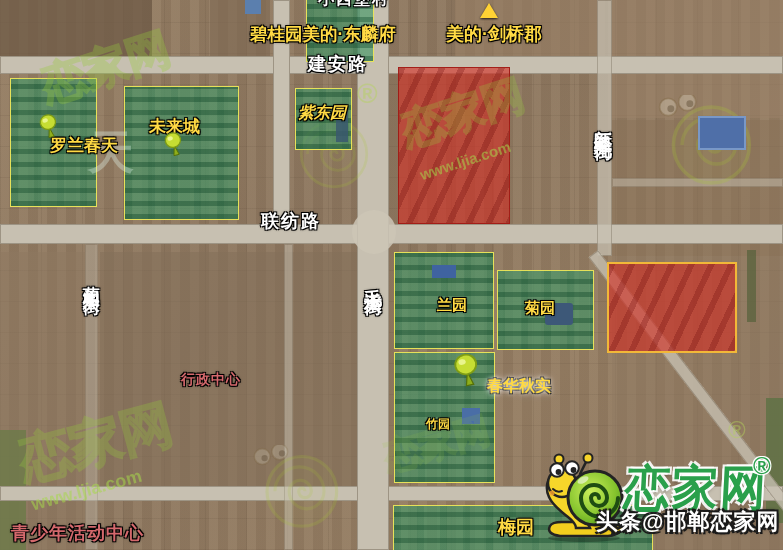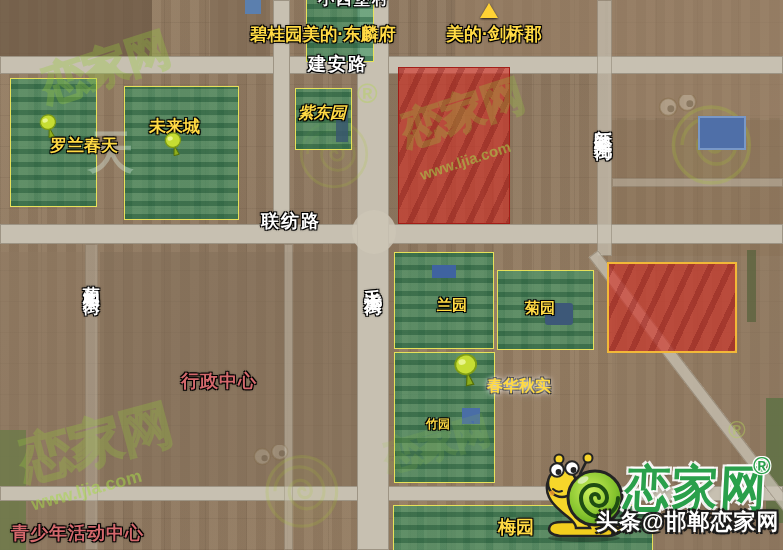--- a/index.html
+++ b/index.html
@@ -153,21 +153,21 @@
   <div class="lbl white ol vert" style="left:593px;top:116px;font-size:18px;">新区经九街</div>
 
   <div class="lbl yellow ol" style="left:50px;top:137px;font-size:17px;">罗兰春天</div>
   <div class="lbl yellow ol" style="left:149px;top:118px;font-size:17px;">未来城</div>
   <div class="lbl yellow ol" style="left:298px;top:105px;font-size:16px;font-style:italic;">紫东园</div>
   <div class="lbl yellow ol" style="left:437px;top:297px;font-size:15px;border-radius:7px;">兰园</div>
   <div class="lbl yellow ol" style="left:525px;top:300px;font-size:15px;">菊园</div>
   <div class="lbl yellow ol" style="left:426px;top:418px;font-size:12px;">竹园</div>
   <div class="lbl yellow ol" style="left:498px;top:518px;font-size:18px;">梅园</div>
 
-  <div class="lbl poired ol" style="left:181px;top:372px;font-size:18px;letter-spacing:1px;">行政中心</div>
+  <div class="lbl poired ol" style="left:181px;top:372px;font-size:14px;letter-spacing:1px;">行政中心</div>
   <div class="lbl poired ol" style="left:11px;top:524px;font-size:18px;letter-spacing:1px;">青少年活动中心</div>
 
   <svg class="marker" style="left:38px;top:113px;transform:rotate(-14deg);" width="22" height="27" viewBox="0 0 24 30">
     <path d="M12 16 L9 27 L15 27 Z" fill="#8fae1b" stroke="#55700a" stroke-width="1"></path>
     <ellipse cx="12" cy="10" rx="8.5" ry="8" fill="#c6dd33" stroke="#7e9c15" stroke-width="1.5"></ellipse>
     <ellipse cx="9.5" cy="7.5" rx="3" ry="2.3" fill="#e9f58c"></ellipse>
   </svg>
   <svg class="marker" style="left:163px;top:131px;transform:rotate(-14deg);" width="22" height="27" viewBox="0 0 24 30">
     <path d="M12 16 L9 27 L15 27 Z" fill="#8fae1b" stroke="#55700a" stroke-width="1"></path>
     <ellipse cx="12" cy="10" rx="8.5" ry="8" fill="#c6dd33" stroke="#7e9c15" stroke-width="1.5"></ellipse>

